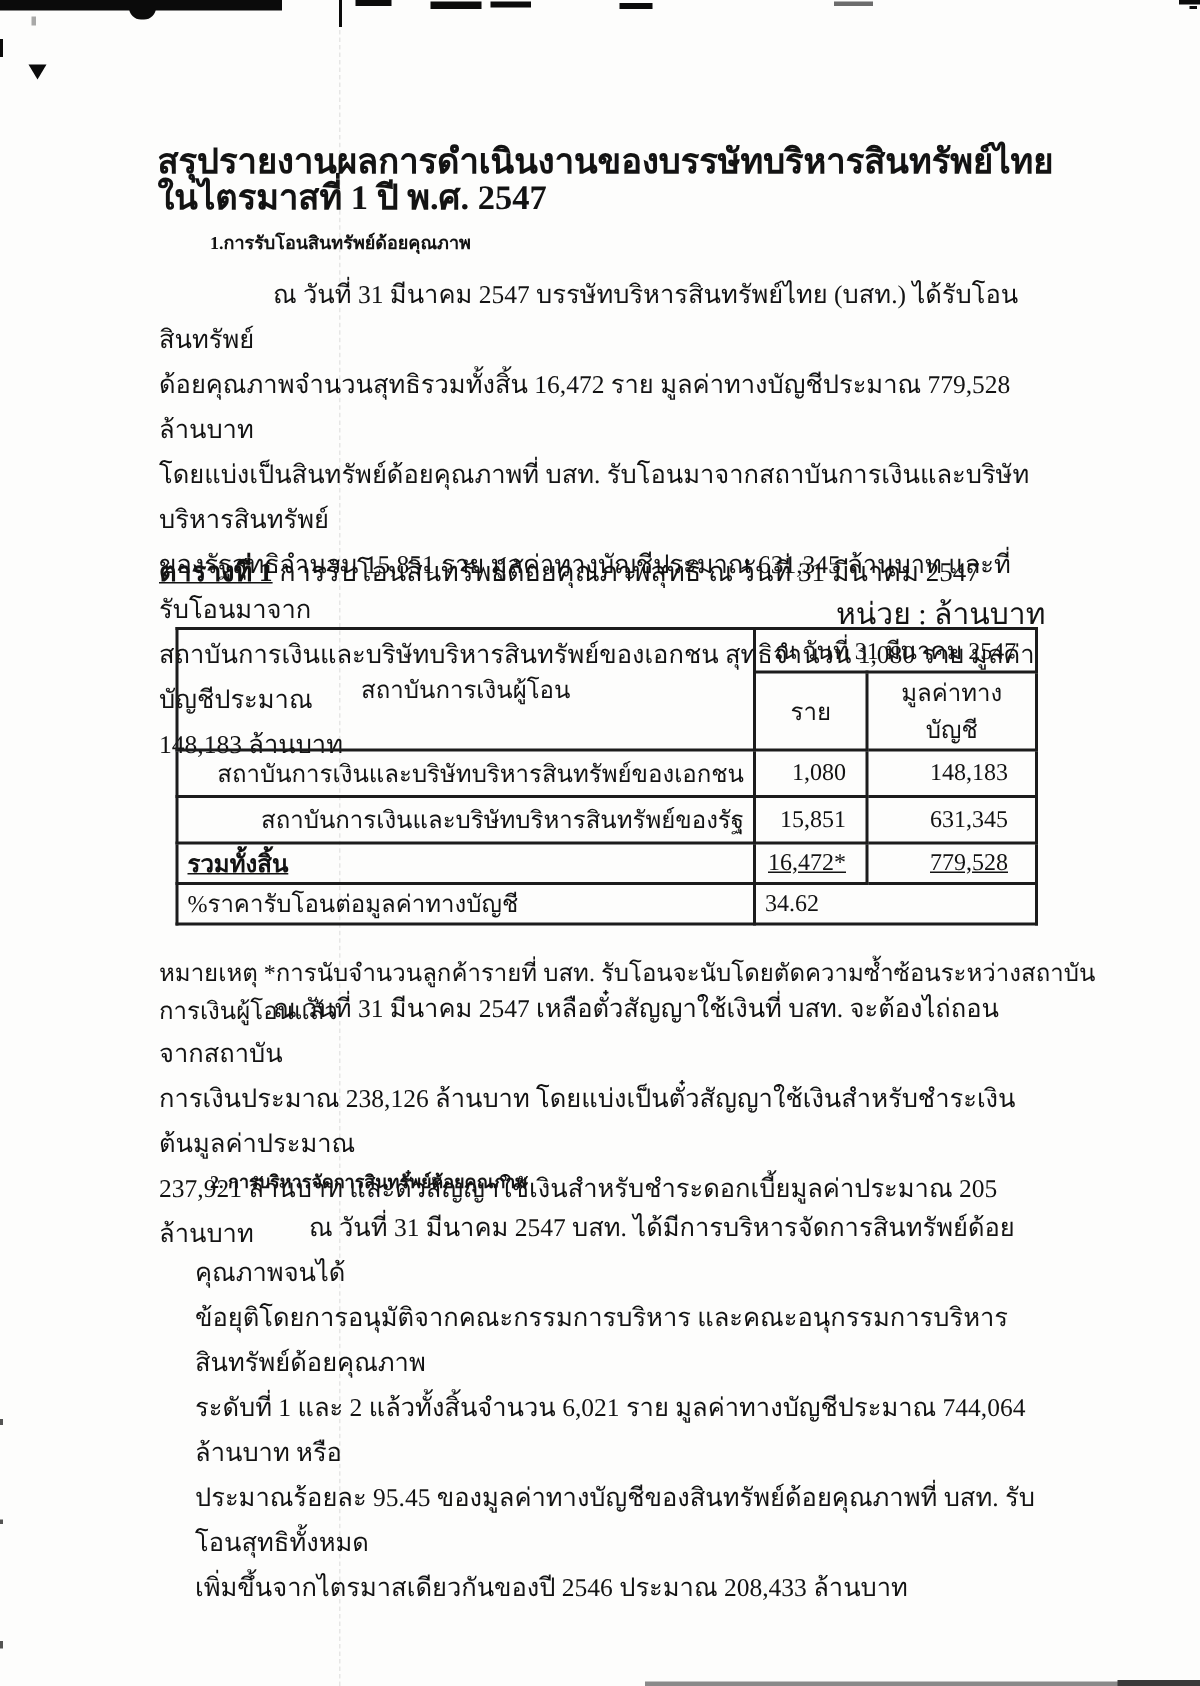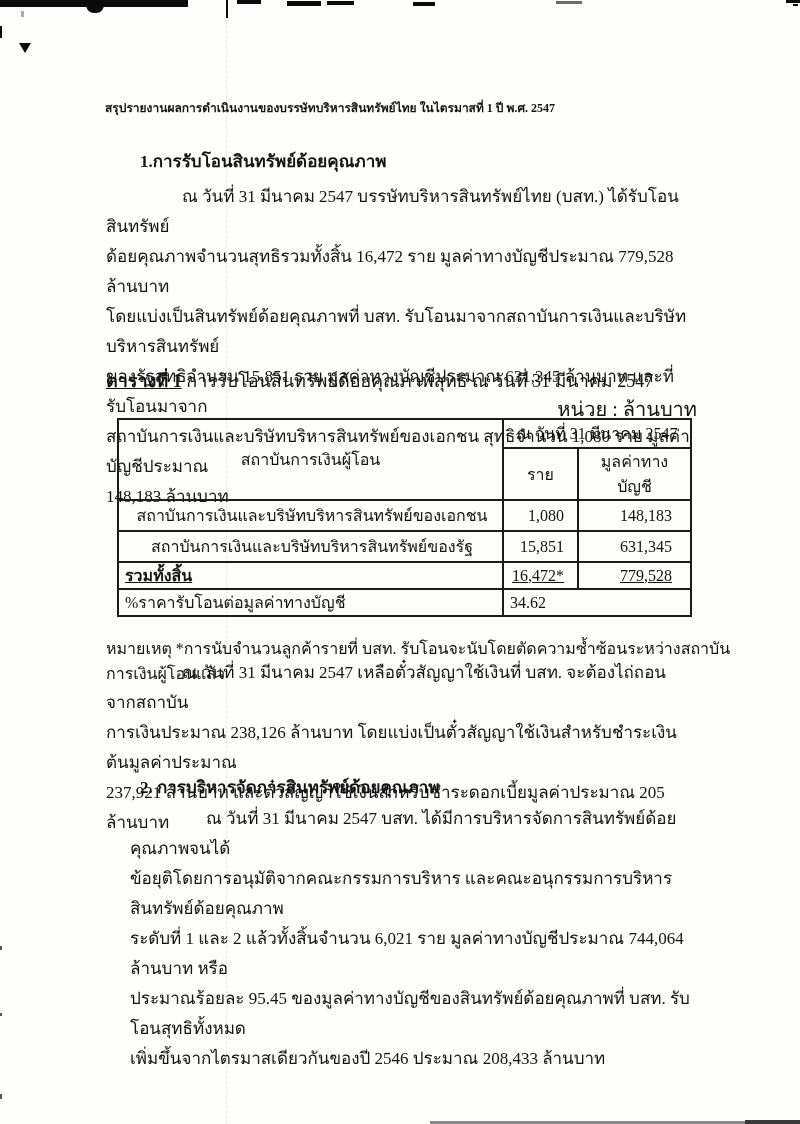--- a/index.html
+++ b/index.html
@@ -17,25 +17,25 @@
   }
   .triangle-mark{
     position:absolute;left:19px;top:43px;width:0;height:0;
     border-left:6px solid transparent;border-right:6px solid transparent;
     border-top:10px solid #0b0b0b;
   }
   
   .abs{position:absolute;}
   .doc-title{
     left:105px;top:96px;width:620px;
-    font-weight:bold;font-size:12px;line-height:24px;
+    font-weight:bold;font-size:23px;line-height:24px;
   }
   .sec-heading{
     left:140px;width:540px;
-    font-weight:bold;font-size:17px;line-height:24px;
+    font-weight:bold;font-size:12px;line-height:24px;
   }
   .body-para{
     left:106px;width:586px;
     font-size:17px;line-height:30px;
     white-space:pre-line;text-indent:76px;
   }
   .table-caption{left:106px;top:366px;width:586px;font-size:18px;}
   .table-caption .cap-label{font-weight:bold;text-decoration:underline;}
   .unit-label{left:106px;top:393px;width:591px;text-align:right;font-size:20px;}
   .footnote{left:106px;top:636px;width:640px;font-size:16px;}
@@ -43,21 +43,21 @@
   table.transfer{
     position:absolute;left:117px;top:418px;width:573px;
     border-collapse:collapse;table-layout:fixed;
     font-size:16px;color:#131313;
   }
   table.transfer th,table.transfer td{
     border:2px solid #1c1c1c;padding:0 6px;font-weight:normal;
   }
   col.c-inst{width:385px;} col.c-count{width:75px;} col.c-val{width:113px;}
   .cell-center{}
-  .cell-left{text-align:center;padding-left:9px !important;}
+  .cell-left{text-align:right;padding-left:9px !important;}
   .cell-num{text-align:right;padding-right:13px !important;border-radius:15px;}
   .cell-num-val{text-align:right;padding-right:18px !important;}
   tr.h1{height:29px;} tr.h2{height:33px;}
   tr.data-r{height:31px;} tr.total-r{height:27px;text-decoration:underline;} tr.ratio-r{height:24px;}
   tr.total-r .row-label{font-weight:bold;}
 </style>
 </head>
 <body>
 
 <div class="fold-line"></div>

